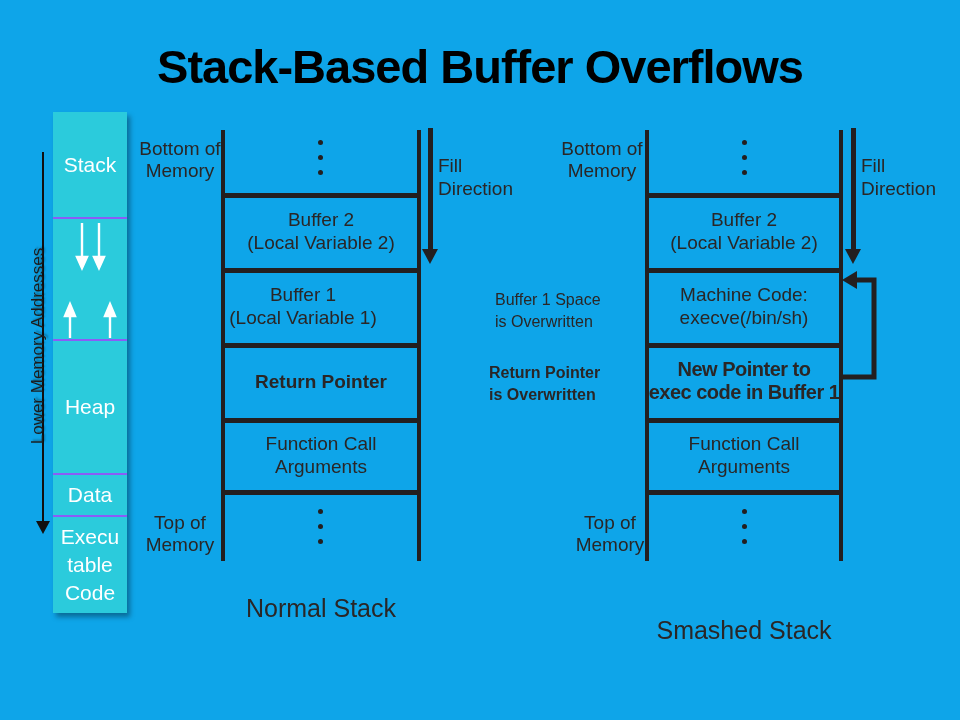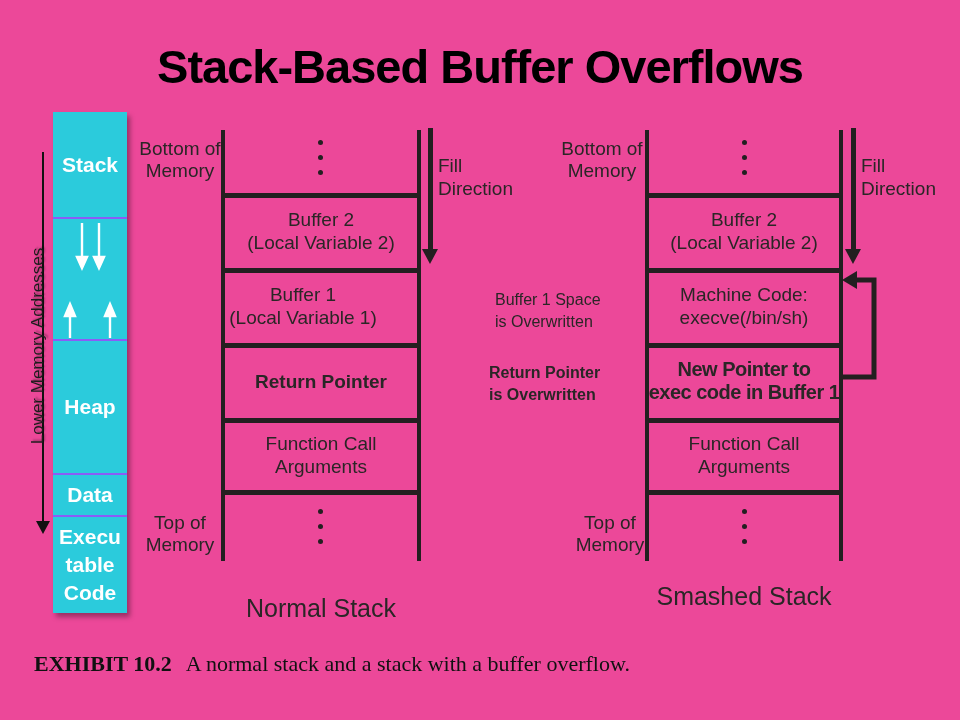--- a/index.html
+++ b/index.html
@@ -1,28 +1,28 @@
 <!DOCTYPE html>
 <html><head>
 <meta charset="utf-8">
 <style>
   html,body{margin:0;padding:0;background:#fff;}
-  .slide{position:relative;width:960px;height:720px;background:#ec4899;overflow:hidden;
+  .slide{position:relative;width:960px;height:720px;background:#0ea5e9;overflow:hidden;
          font-family:"Liberation Sans",sans-serif;}
   .abs{position:absolute;}
 
   
   .title{left:0;top:38px;width:960px;text-align:center;font-size:47px;font-weight:700;
          color:#000;letter-spacing:-1px;line-height:58px;}
 
   
   .sidebar{left:53px;top:112px;width:74px;height:501px;background:#2BCBDC;
            box-shadow:3px 4px 5px rgba(0,0,0,0.35);display:flex;flex-direction:column;}
   .sb-sec{box-sizing:border-box;display:flex;align-items:center;justify-content:center;
-          color:#fff;font-size:21px;text-align:center;font-weight:bold;}
+          color:#fff;font-size:21px;text-align:center;}
   .sb-sec + .sb-sec{border-top:2px solid #8b5cf6;}
   .sb1{height:105px;} .sb2{height:122px;} .sb3{height:134px;} .sb4{height:42px;}
   .sb5{height:98px;line-height:28px;white-space:pre-line;}
 
   
   .axis-line{left:42px;top:152px;width:2px;height:370px;background:#111;}
   .axis-head{left:36px;top:521px;width:0;height:0;border-left:7px solid transparent;
              border-right:7px solid transparent;border-top:13px solid #111;}
   .axis-label{left:-77px;top:336px;width:230px;height:20px;transform:rotate(-90deg);
               text-align:center;font-size:17px;color:#1c1c1c;
@@ -172,20 +172,17 @@
     <div class="abs fill-shaft" style="left:851px;"></div>
     <div class="abs fill-head" style="left:845px;"></div>
     <div class="abs fill-label" style="left:861px;">Fill
 Direction</div>
 
     <svg class="abs" style="left:836px;top:262px;" width="48" height="124" viewBox="0 0 48 124">
       <polyline points="7,115 38,115 38,18 20,18" fill="none" stroke="#231F20" stroke-width="5"></polyline>
       <polygon points="6,18 21,9 21,27" fill="#231F20"></polygon>
     </svg>
 
-    <div class="abs caption" style="left:645px;width:198px;top:582px;">Smashed Stack</div>
+    <div class="abs caption" style="left:645px;width:198px;top:616px;">Smashed Stack</div>
   </div>
 
-  <div class="abs exhibit">
-    <span class="lbl">EXHIBIT 10.2</span><span>A normal stack and a stack with a buffer overflow.</span>
-  </div>
 
 </div>
 
 </body></html>

